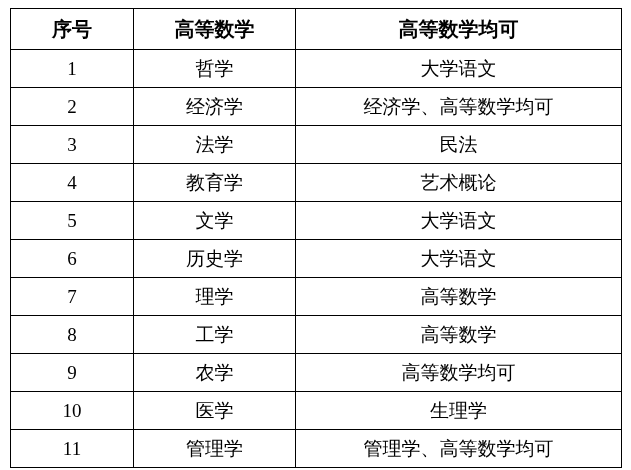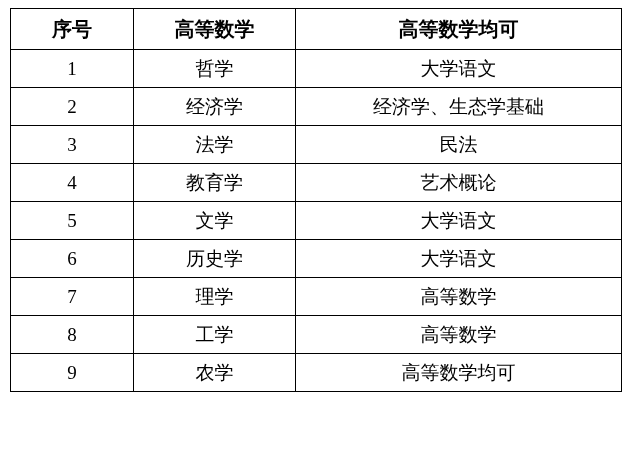--- a/index.html
+++ b/index.html
@@ -67,21 +67,21 @@
     </thead>
     <tbody>
       <tr>
         <td class="cell-index">1</td>
         <td>哲学</td>
         <td>大学语文</td>
       </tr>
       <tr>
         <td class="cell-index">2</td>
         <td>经济学</td>
-        <td>经济学、生态学基础</td>
+        <td>经济学、高等数学均可</td>
       </tr>
       <tr>
         <td class="cell-index">3</td>
         <td>法学</td>
         <td>民法</td>
       </tr>
       <tr>
         <td class="cell-index">4</td>
         <td>教育学</td>
         <td>艺术概论</td>
@@ -104,15 +104,25 @@
       <tr>
         <td class="cell-index">8</td>
         <td>工学</td>
         <td>高等数学</td>
       </tr>
       <tr>
         <td class="cell-index">9</td>
         <td>农学</td>
         <td>高等数学均可</td>
       </tr>
+      <tr>
+        <td class="cell-index">10</td>
+        <td>医学</td>
+        <td>生理学</td>
+      </tr>
+      <tr>
+        <td class="cell-index">11</td>
+        <td>管理学</td>
+        <td>管理学、高等数学均可</td>
+      </tr>
     </tbody>
   </table>
 </div>
 
 </body></html>

